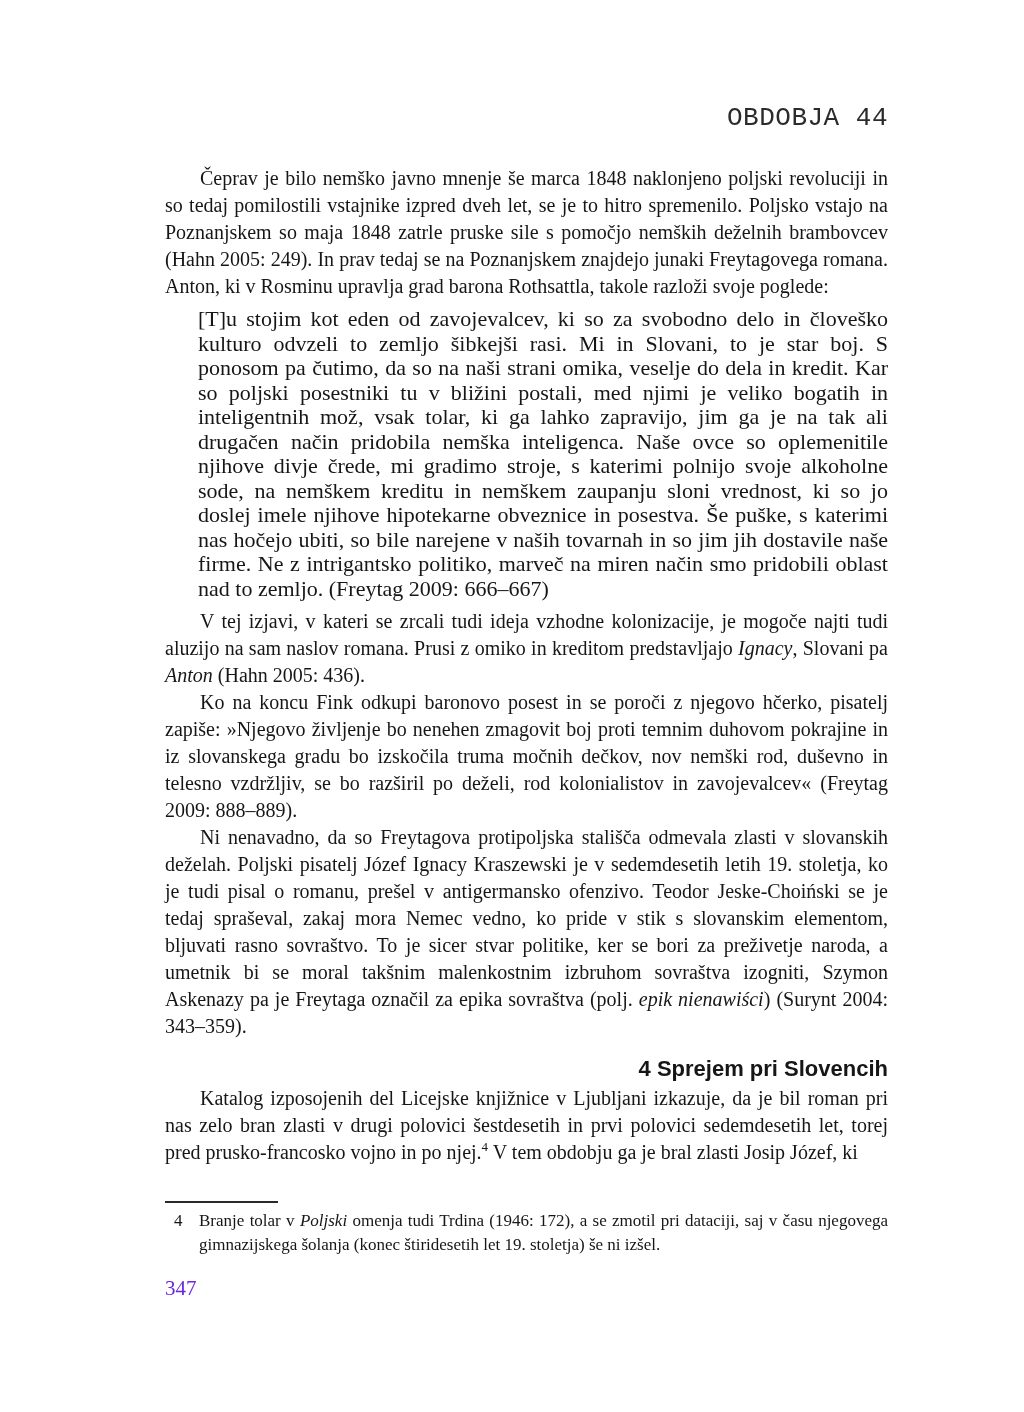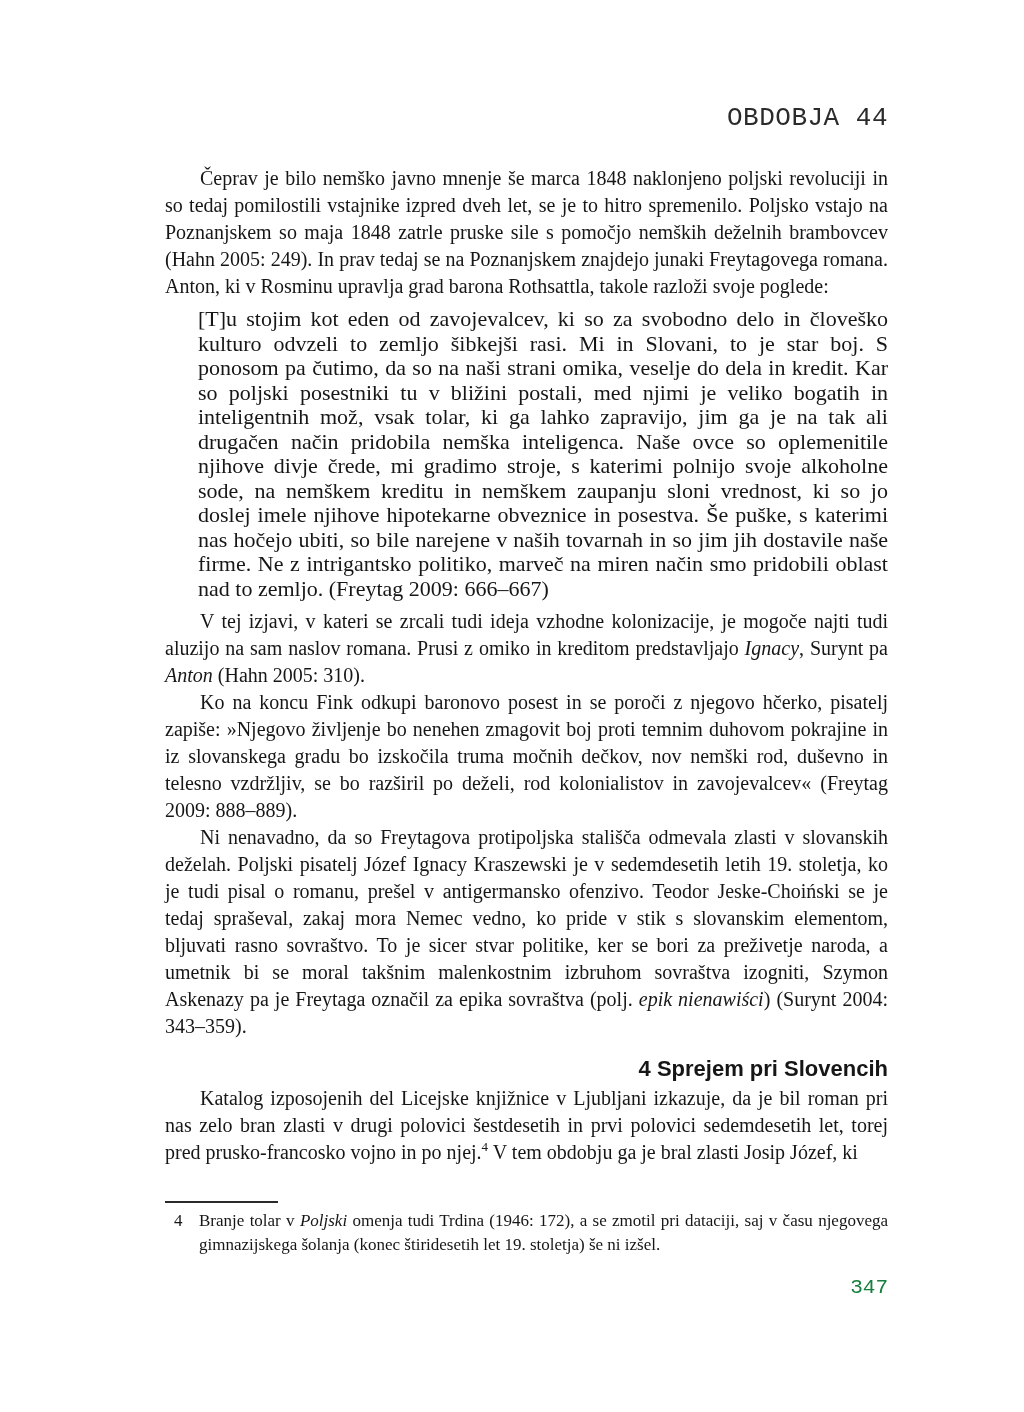--- a/index.html
+++ b/index.html
@@ -91,41 +91,40 @@
     box-sizing: border-box;
   }
   .footnote .fn-text {
     flex: 1;
   }
   .page-number {
     position: absolute;
     top: 1276px;
     left: 165px;
     width: 723px;
-    text-align: right;
-    font-family: Liberation Mono, monospace;
+    font-family: Liberation Serif, serif;
     font-size: 21px;
-    color: #15803d;
+    color: #6d28d9;
   }
 </style>
 </head>
 <body>
 
 <div class="page">
 
   <div class="running-header">OBDOBJA 44</div>
 
   <div class="text-block">
 
 
     <p><span>Čeprav je bilo nemško javno mnenje še marca 1848 naklonjeno poljski revoluciji in so tedaj pomilostili vstajnike izpred dveh let, se je to hitro spremenilo. Poljsko vstajo na Poznanjskem so maja 1848 zatrle pruske sile s pomočjo nemških deželnih brambovcev (Hahn 2005: 249). In prav tedaj se na Poznanjskem znajdejo junaki Freytagovega romana. Anton, ki v Rosminu upravlja grad barona Rothsattla, takole razloži svoje poglede:</span></p>
 
     <p class="blockquote"><span>[T]u stojim kot eden od zavojevalcev, ki so za svobodno delo in človeško kulturo odvzeli to zemljo šibkejši rasi. Mi in Slovani, to je star boj. S ponosom pa čutimo, da so na naši strani omika, veselje do dela in kredit. Kar so poljski posestniki tu v bližini postali, med njimi je veliko bogatih in inteligentnih mož, vsak tolar, ki ga lahko zapravijo, jim ga je na tak ali drugačen način pridobila nemška inteligenca. Naše ovce so oplemenitile njihove divje črede, mi gradimo stroje, s katerimi polnijo svoje alkoholne sode, na nemškem kreditu in nemškem zaupanju sloni vrednost, ki so jo doslej imele njihove hipotekarne obveznice in posestva. Še puške, s katerimi nas hočejo ubiti, so bile narejene v naših tovarnah in so jim jih dostavile naše firme. Ne z intrigantsko politiko, marveč na miren način smo pridobili oblast nad to zemljo. (Freytag 2009: 666–667)</span></p>
 
-    <p><span>V tej izjavi, v kateri se zrcali tudi ideja vzhodne kolonizacije, je mogoče najti tudi aluzijo na sam naslov romana. Prusi z omiko in kreditom predstavljajo </span><i>Ignacy</i><span>, Surynt pa </span><i>Anton</i><span> (Hahn 2005: 310).</span></p>
+    <p><span>V tej izjavi, v kateri se zrcali tudi ideja vzhodne kolonizacije, je mogoče najti tudi aluzijo na sam naslov romana. Prusi z omiko in kreditom predstavljajo </span><i>Ignacy</i><span>, Slovani pa </span><i>Anton</i><span> (Hahn 2005: 436).</span></p>
 
     <p><span>Ko na koncu Fink odkupi baronovo posest in se poroči z njegovo hčerko, pisatelj zapiše: »Njegovo življenje bo nenehen zmagovit boj proti temnim duhovom pokrajine in iz slovanskega gradu bo izskočila truma močnih dečkov, nov nemški rod, duševno in telesno vzdržljiv, se bo razširil po deželi, rod kolonialistov in zavojevalcev« (Freytag 2009: 888–889).</span></p>
 
     <p><span>Ni nenavadno, da so Freytagova protipoljska stališča odmevala zlasti v slovanskih deželah. Poljski pisatelj Józef Ignacy Kraszewski je v sedemdesetih letih 19. stoletja, ko je tudi pisal o romanu, prešel v antigermansko ofenzivo. Teodor Jeske-Choiński se je tedaj spraševal, zakaj mora Nemec vedno, ko pride v stik s slovanskim elementom, bljuvati rasno sovraštvo. To je sicer stvar politike, ker se bori za preživetje naroda, a umetnik bi se moral takšnim malenkostnim izbruhom sovraštva izogniti, Szymon Askenazy pa je Freytaga označil za epika sovraštva (polj. </span><i>epik nienawiści</i><span>) (Surynt 2004: 343–359).</span></p>
 
     <p class="section-heading">4 Sprejem pri Slovencih</p>
 
     <p><span>Katalog izposojenih del Licejske knjižnice v Ljubljani izkazuje, da je bil roman pri nas zelo bran zlasti v drugi polovici šestdesetih in prvi polovici sedemdesetih let, torej pred prusko-francosko vojno in po njej.</span><sup>4</sup><span> V tem obdobju ga je bral zlasti Josip Józef, ki</span></p>
 
   </div>

